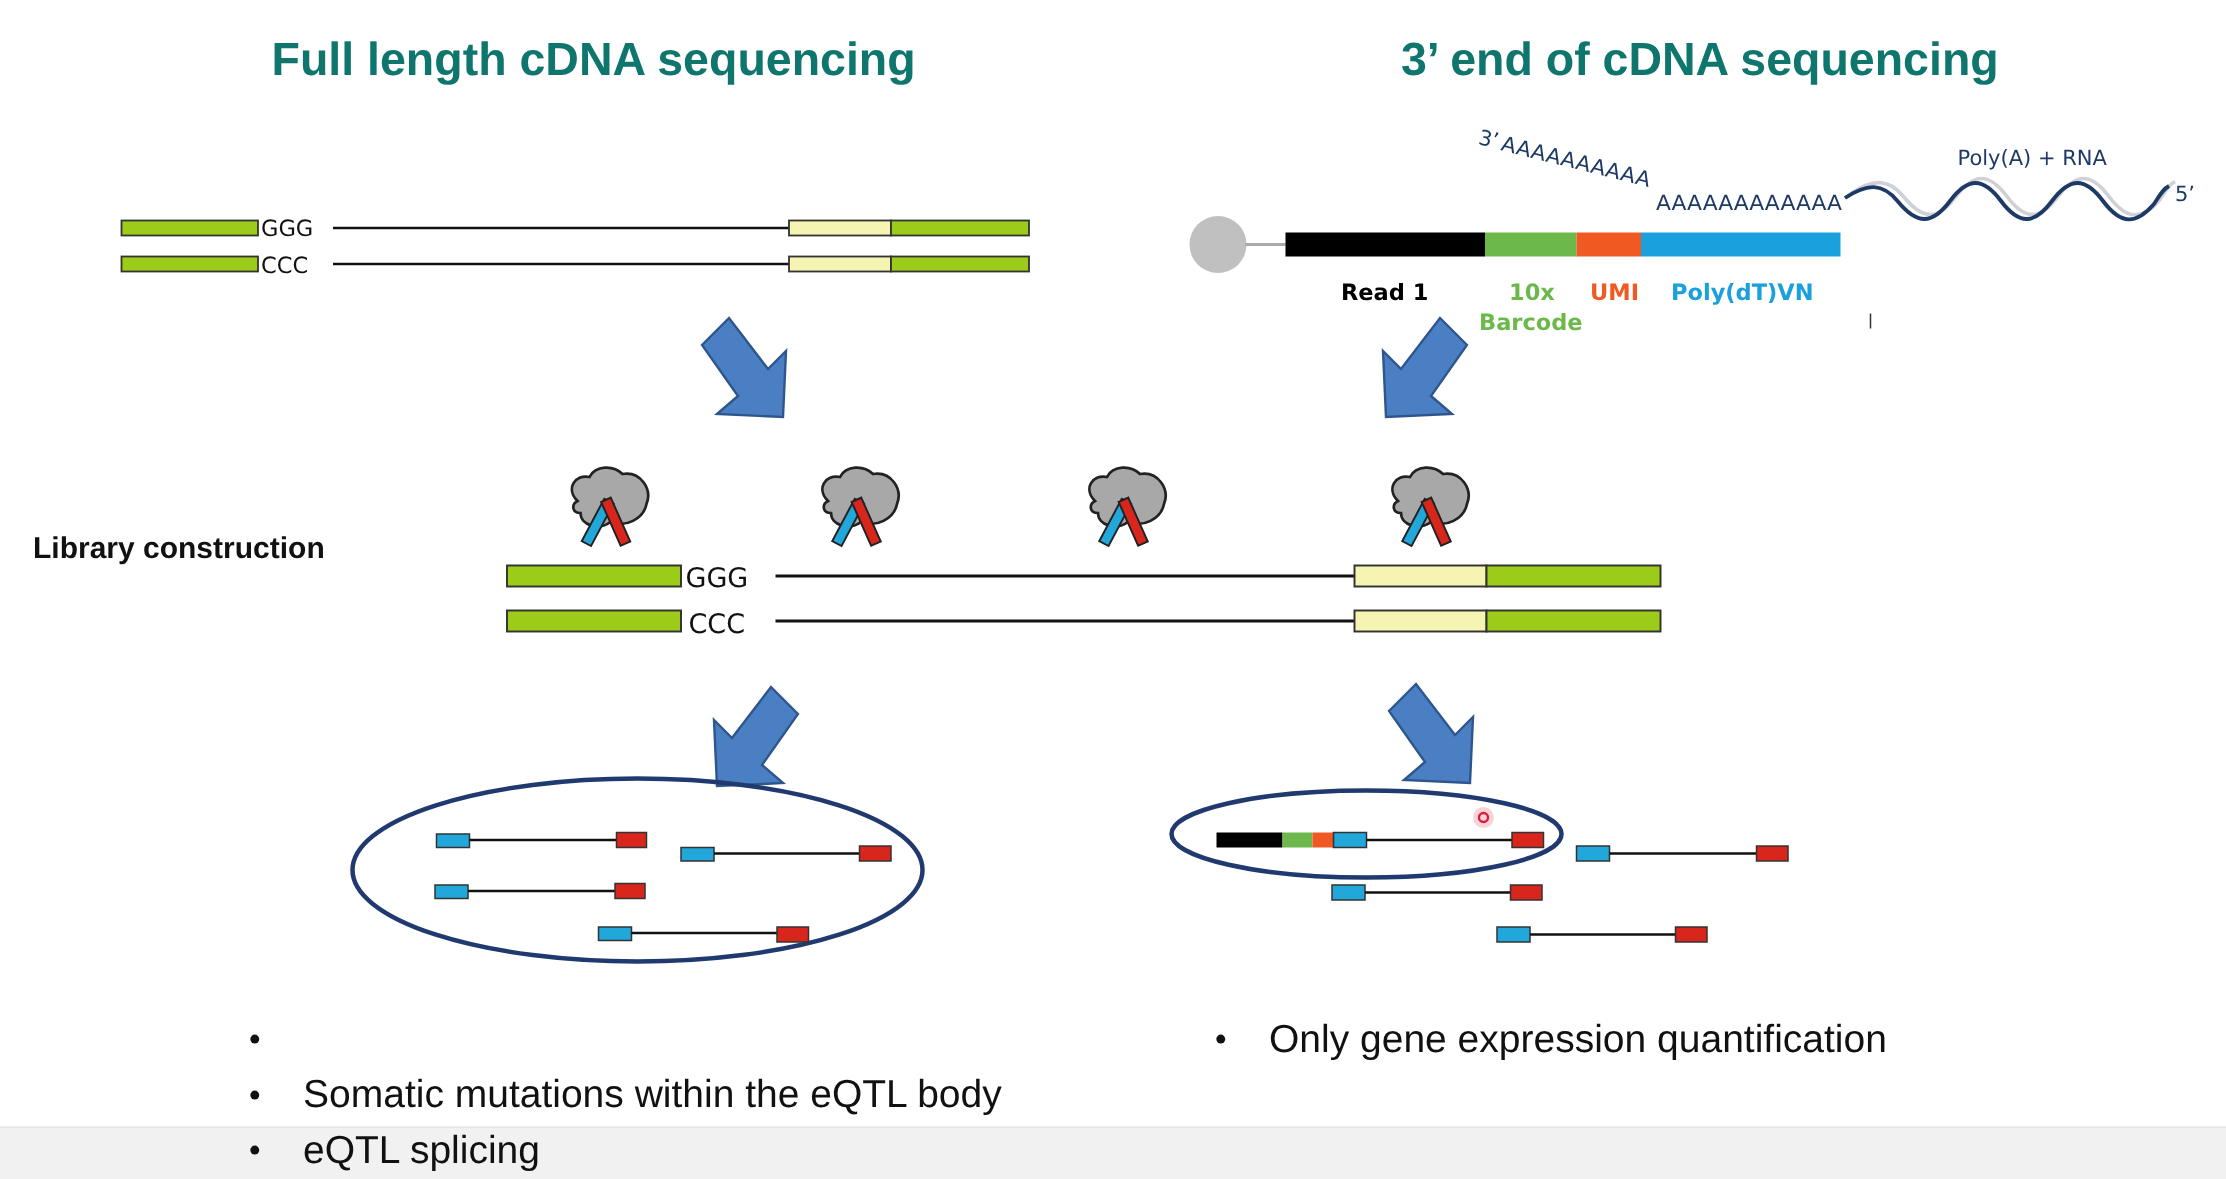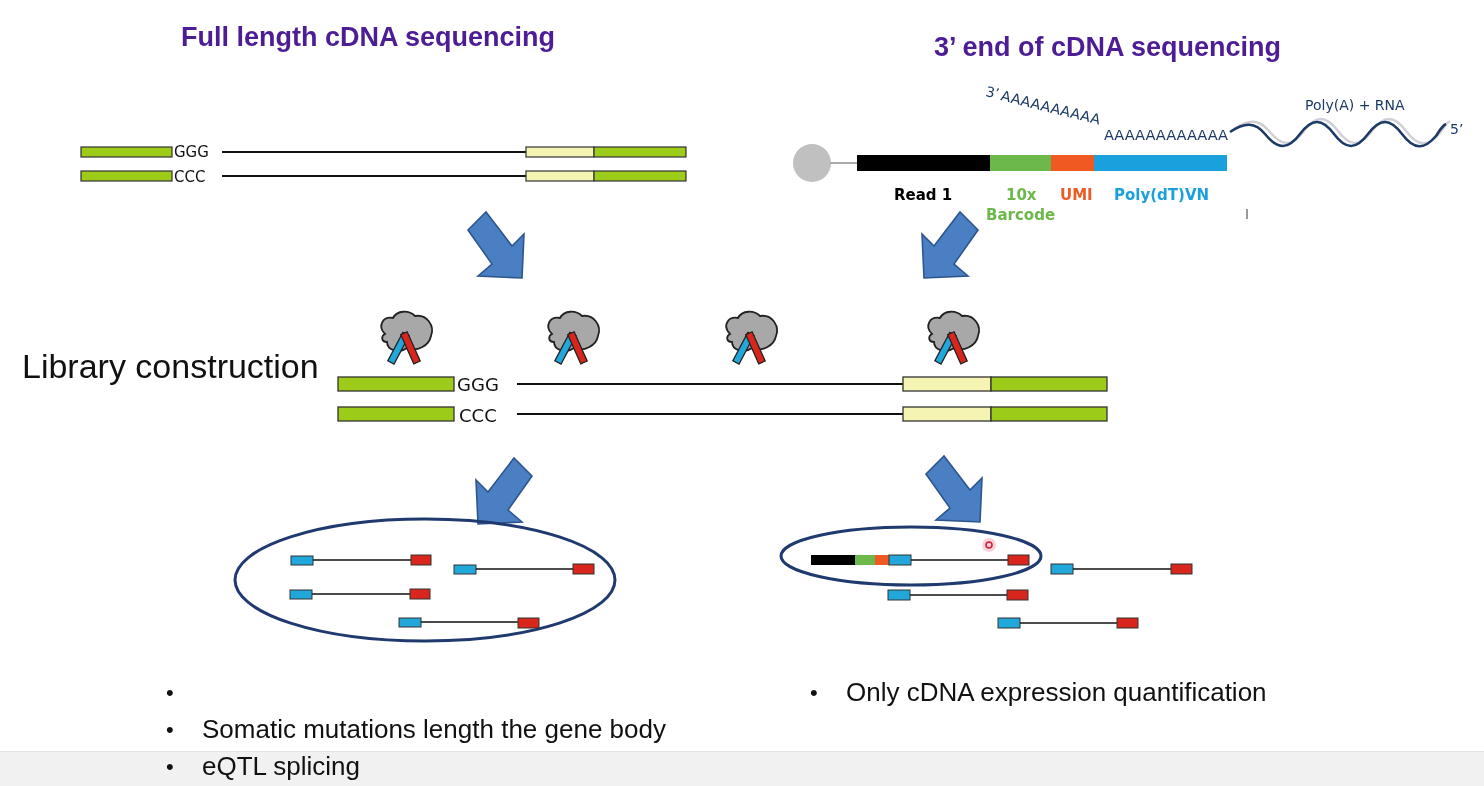--- a/index.html
+++ b/index.html
@@ -1,32 +1,32 @@
 <!DOCTYPE html>
 <html><head>
 <meta charset="utf-8">
 <style>
   html, body { margin: 0; padding: 0; }
   body { width: 1484px; height: 786px; background: #ffffff; position: relative; overflow: hidden; font-family: "Liberation Sans", sans-serif; }
   .abs { position: absolute; }
-  .title { font-family: "Liberation Sans", sans-serif; font-weight: bold; font-size: 27px; color: #4c1d95; white-space: nowrap; }
-  .label-lib { font-family: "Liberation Sans", sans-serif; font-size: 34px; color: #111; line-height: 37px; }
+  .title { font-family: "Liberation Sans", sans-serif; font-weight: bold; font-size: 31px; color: #0f766e; white-space: nowrap; }
+  .label-lib { font-family: "Liberation Sans", sans-serif; font-size: 20px; color: #111; line-height: 37px; font-weight: bold; }
   .bullets { font-family: "Liberation Sans", sans-serif; font-size: 26px; color: #111; list-style: none; margin: 0; padding: 0; }
   .bullets li { height: 37px; line-height: 37px; position: relative; padding-left: 36px; white-space: nowrap; }
   .bullets li .dot { position: absolute; left: 0; top: 0; font-size: 22px; }
   .bottom-strip { left: 0; top: 751px; width: 1484px; height: 35px; background: #f1f1f1; border-top: 1px solid #e4e4e4; }
   svg text { font-family: "DejaVu Sans", sans-serif; }
   .seq-small { font-size: 15px; fill: #111; font-family: "DejaVu Sans", sans-serif; }
   .seg-label { font-size: 15px; font-weight: bold; font-family: "DejaVu Sans", sans-serif; }
 </style>
 </head>
 <body>
 
 <div class="abs title" style="left:181px; top:22px;">Full length cDNA sequencing</div>
-<div class="abs title" style="left:934px; top:32px;">3’ end of cDNA sequencing</div>
+<div class="abs title" style="left:934px; top:22px;">3’ end of cDNA sequencing</div>
 
 <div class="abs label-lib" style="left:22px; top:348px;">
   <div>Library construction</div>
 </div>
 
 <svg class="abs" style="left:0; top:0;" width="1484" height="786" viewBox="0 0 1484 786">
   <defs>
     <g id="transposase">
       <path d="M8,22 C0,14 6,4 16,6 C20,-2 32,-2 38,4 C50,2 58,14 54,24 C52,34 40,40 30,36 C22,42 10,38 10,30 C4,30 4,24 8,22 Z" fill="#a8a8a8" stroke="#222" stroke-width="1.8"></path>
       <rect x="18" y="20" width="7" height="32" fill="#21a7d9" stroke="#222" stroke-width="1.3" transform="rotate(28 21 36)"></rect>
@@ -156,19 +156,19 @@
 
     <circle cx="989" cy="545" r="7" fill="#f6c9cf" opacity="0.8"></circle>
     <circle cx="989" cy="545" r="3" fill="none" stroke="#d4203a" stroke-width="1.6"></circle>
   </g>
 </svg>
 
 <div class="abs bottom-strip"></div>
 
 <ul class="abs bullets" style="left:166px; top:674px;">
   <li><span class="dot">•</span></li>
-  <li><span class="dot">•</span><span>Somatic mutations length the gene body</span></li>
+  <li><span class="dot">•</span><span>Somatic mutations within the eQTL body</span></li>
   <li><span class="dot">•</span><span>eQTL splicing</span></li>
 </ul>
 
 <ul class="abs bullets" style="left:810px; top:674px;">
-  <li><span class="dot">•</span><span>Only cDNA expression quantification</span></li>
+  <li><span class="dot">•</span><span>Only gene expression quantification</span></li>
 </ul>
 
 </body></html>

